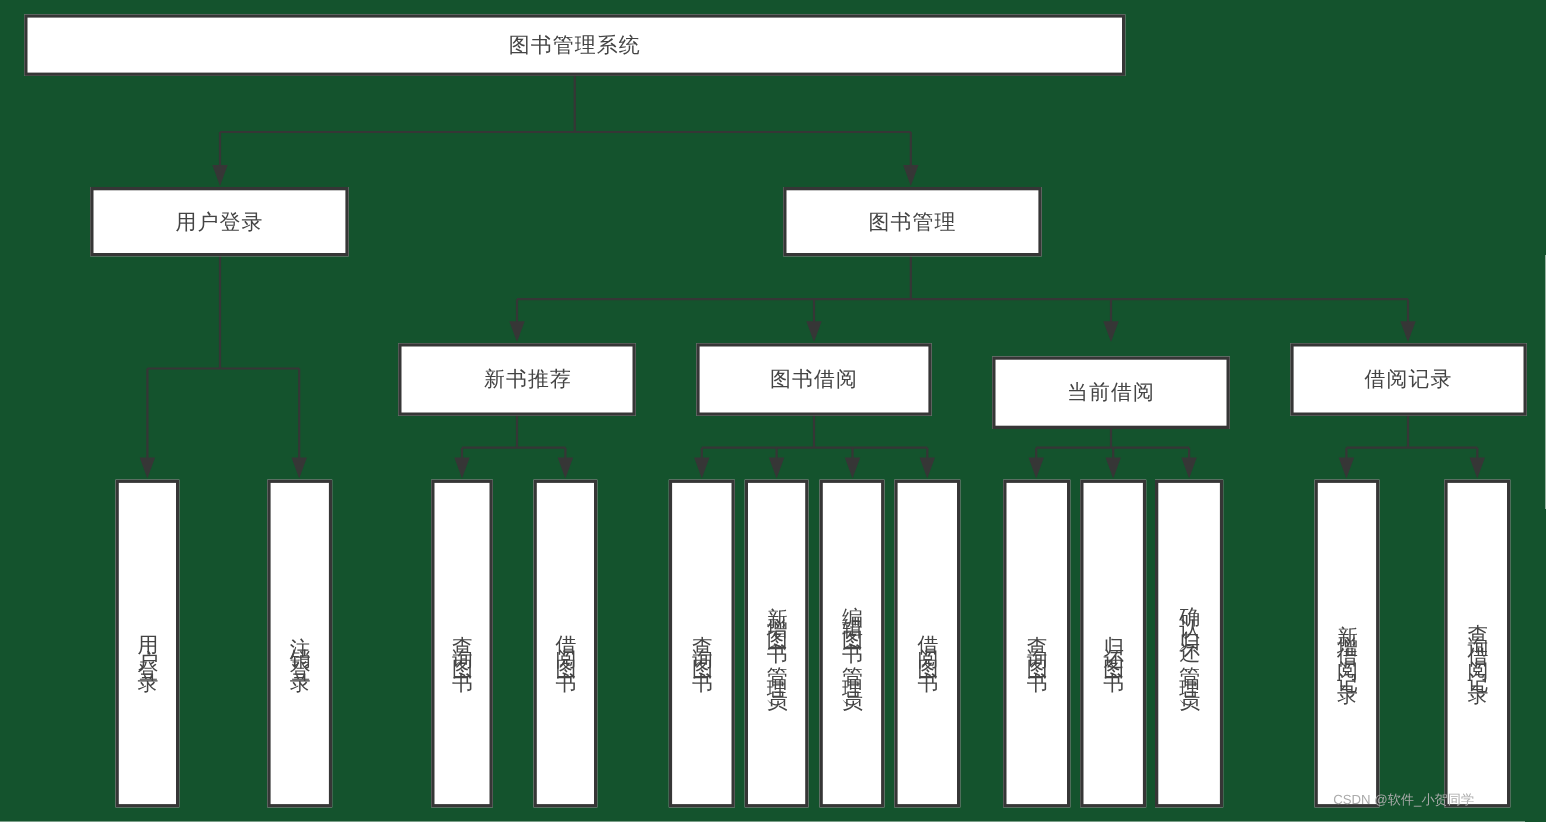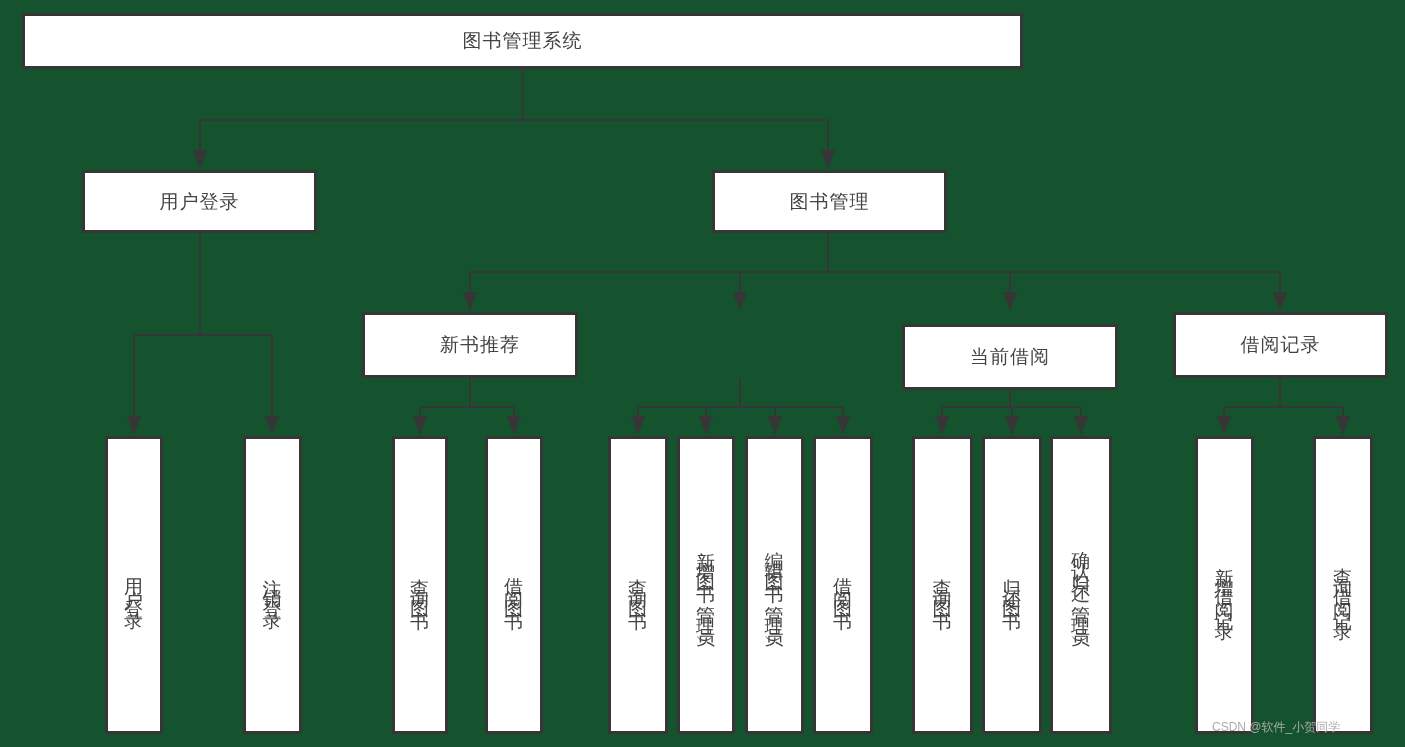--- a/index.html
+++ b/index.html
@@ -91,20 +91,23 @@
   <div class="node" style="left:82px; top:170px; width:235px; height:63px;">
     <span>用户登录</span>
   </div>
   <div class="node" style="left:712px; top:170px; width:235px; height:63px;">
     <span>图书管理</span>
   </div>
 
   <div class="node" style="left:362px; top:312px; width:216px; height:66px;padding-left:20px;">
     <span>新书推荐</span>
   </div>
+  <div class="node" style="left:633px; top:312px; width:214px; height:66px;">
+    <span>图书借阅</span>
+  </div>
   <div class="node" style="left:902px; top:324px; width:216px; height:66px;">
     <span>当前借阅</span>
   </div>
   <div class="node" style="left:1173px; top:312px; width:215px; height:66px;">
     <span>借阅记录</span>
   </div>
 
   <div class="node leaf" style="left:105px; width:58px;">
     <span class="vtext">用户登录</span>
   </div>

